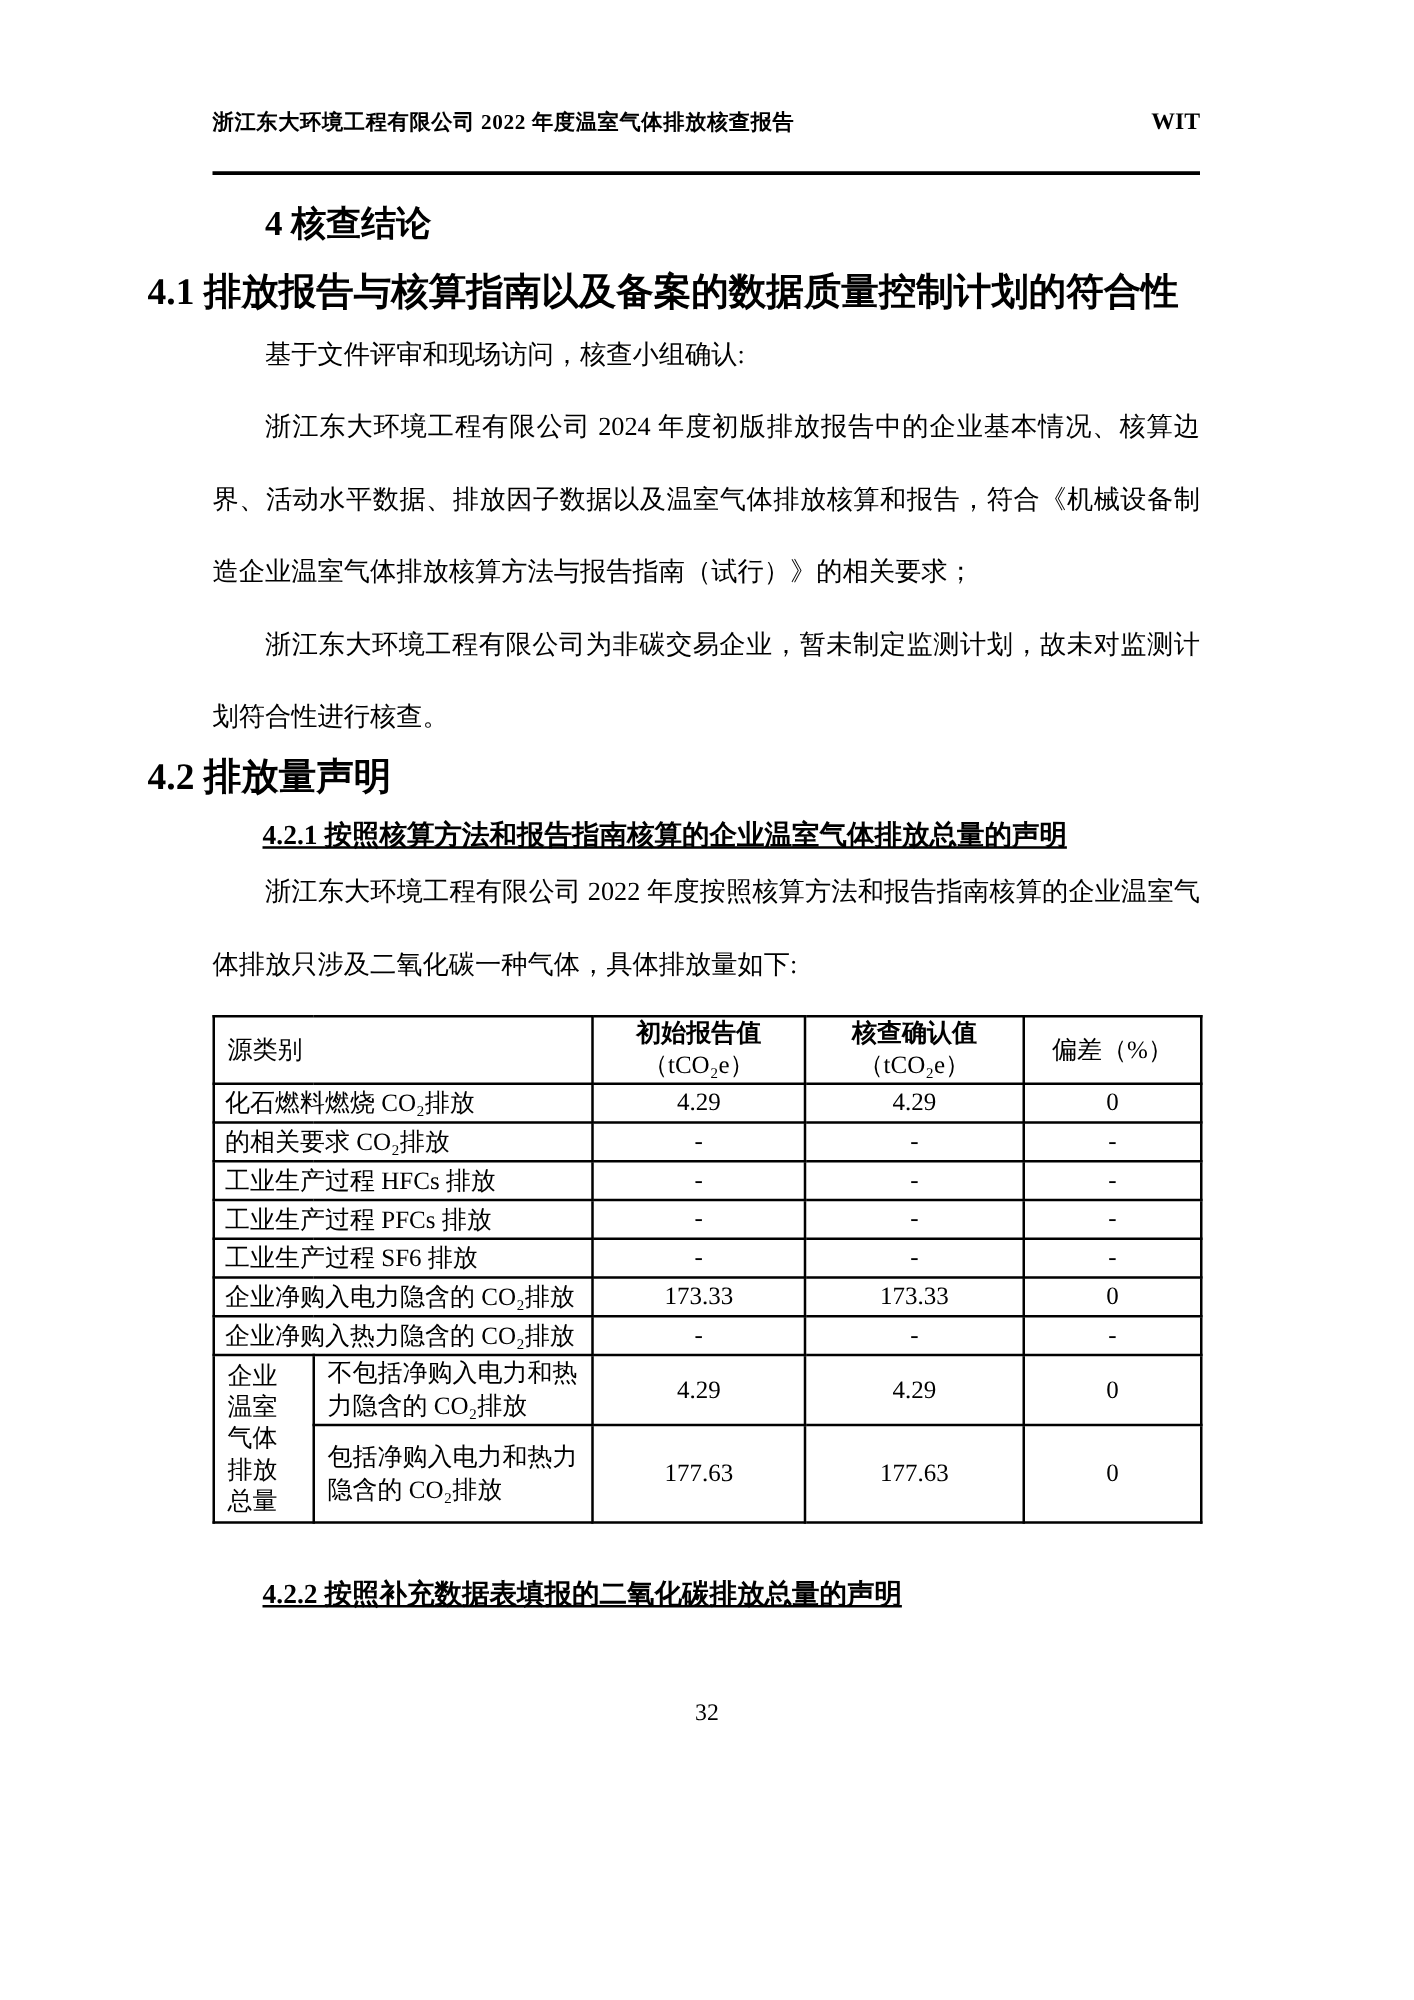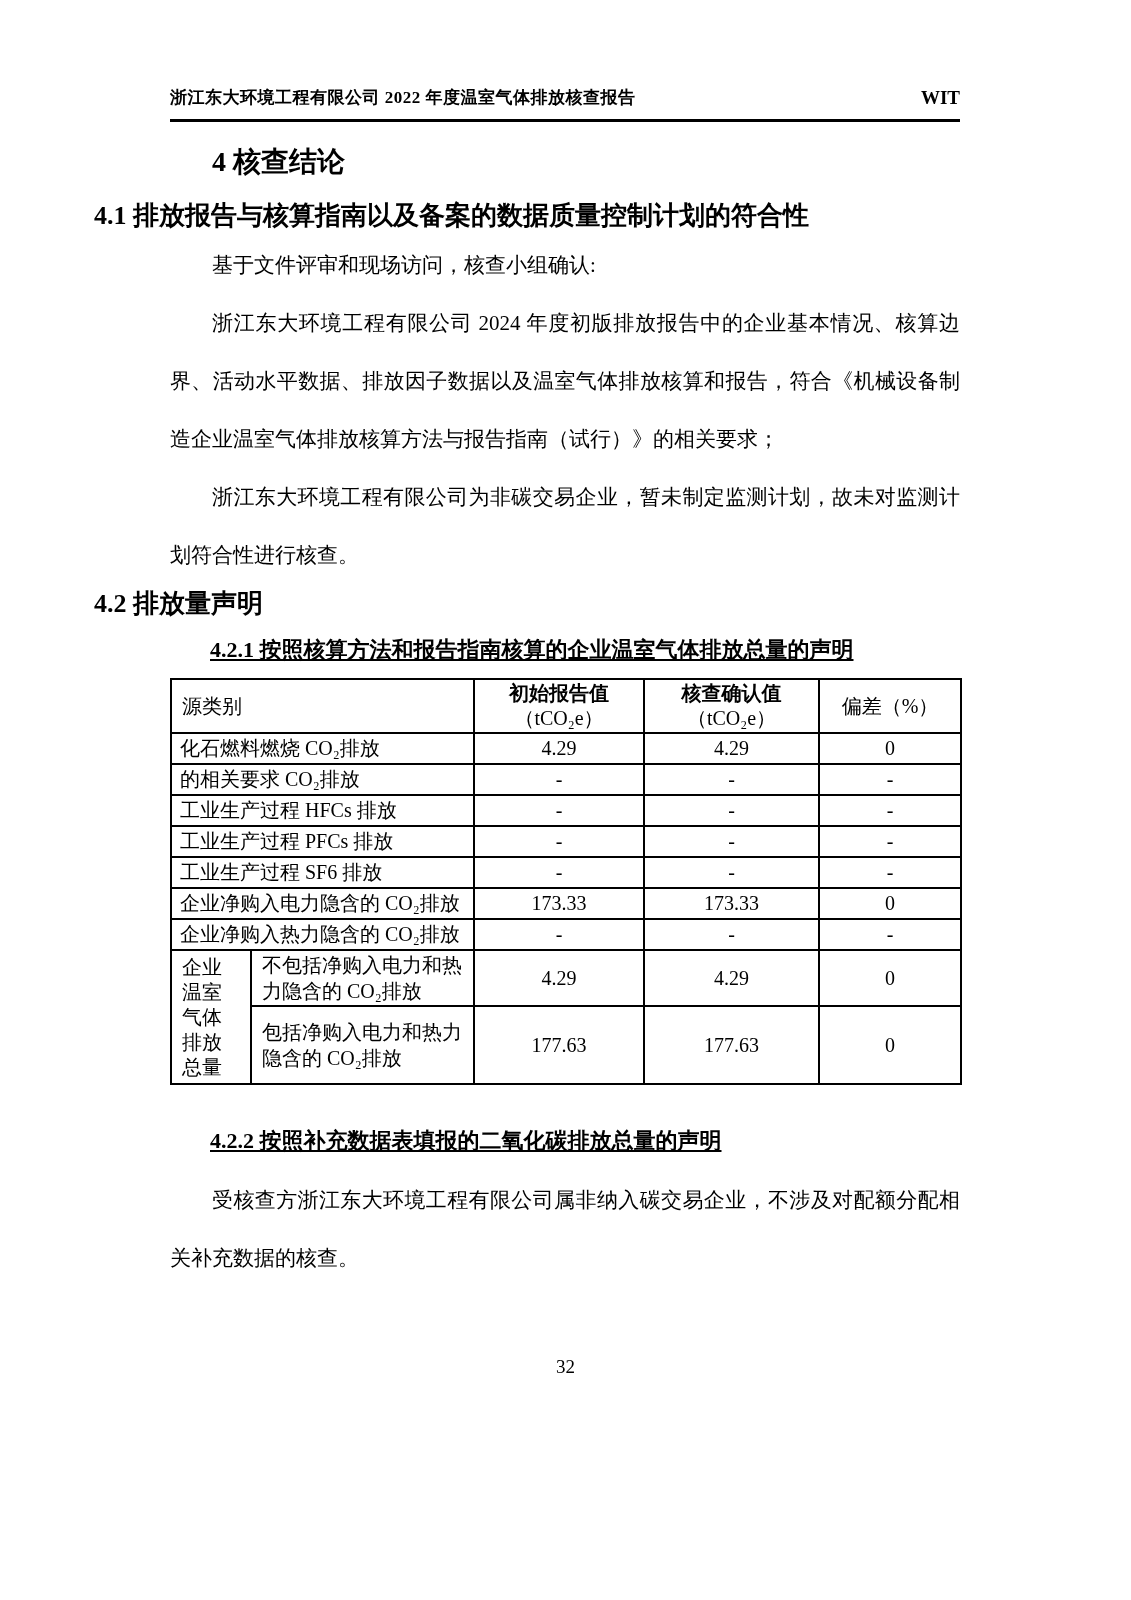--- a/index.html
+++ b/index.html
@@ -6,34 +6,34 @@
   html, body { margin: 0; padding: 0; background: #e8e8e8; }
   .page {
     width: 1131px; height: 1600px; margin: 0 auto;
     background: #ffffff; color: #000;
     font-family: "Liberation Serif", "DejaVu Serif", serif;
     overflow: hidden; position: relative;
   }
   
   .page-header {
     margin: 86px 171px 0 170px;
-    padding-bottom: 10px;
+    padding-bottom: 28px;
     border-bottom: 3px solid #000;
     display: flex; justify-content: space-between; align-items: flex-end;
   }
   .page-header .hleft { font-size: 17px; font-weight: bold; letter-spacing: 0.5px; }
   .page-header .hright { font-size: 19px; font-weight: bold; }
 
   .doc-title {
     margin: 22px 171px 0 212px;
     font-size: 28px; font-weight: bold; line-height: 36px;
   }
   .h-major {
-    margin: 16px 171px 0 94px;
-    font-size: 26px; font-weight: bold; line-height: 40px;
+    margin: 16px 171px 0 118px;
+    font-size: 30px; font-weight: bold; line-height: 40px;
   }
   .h-major.h42 { margin-top: 0; }
   .h-minor {
     margin: 10px 171px 0 210px;
     font-size: 22px; font-weight: bold; line-height: 32px; text-decoration: underline;
   }
   .para {
     margin: 0 171px 0 170px;
     font-size: 21px; line-height: 58px;
     text-indent: 2em; text-align: justify;
@@ -91,20 +91,21 @@
 
   <div class="h-major">4.1 排放报告与核算指南以及备案的数据质量控制计划的符合性</div>
 
   <p class="para">基于文件评审和现场访问，核查小组确认:</p>
   <p class="para">浙江东大环境工程有限公司 2024 年度初版排放报告中的企业基本情况、核算边界、活动水平数据、排放因子数据以及温室气体排放核算和报告，符合《机械设备制造企业温室气体排放核算方法与报告指南（试行）》的相关要求；</p>
   <p class="para">浙江东大环境工程有限公司为非碳交易企业，暂未制定监测计划，故未对监测计划符合性进行核查。</p>
 
   <div class="h-major h42">4.2 排放量声明</div>
 
   <div class="h-minor">4.2.1 按照核算方法和报告指南核算的企业温室气体排放总量的声明</div>
+  <p class="para">浙江东大环境工程有限公司 2022 年度按照核算方法和报告指南核算的企业温室气体排放只涉及二氧化碳一种气体，具体排放量如下:</p>
 
   <table class="emis">
     <colgroup>
       <col style="width:80px">
         <col style="width:223px">
         <col style="width:170px">
         <col style="width:175px">
         <col style="width:142px">
     </colgroup>
     <tbody>
@@ -182,17 +183,16 @@
     <tr class="grow2">
       <td class="lbl2">包括净购入电力和热力隐含的 CO₂排放</td>
       <td class="val">177.63</td>
       <td class="val">177.63</td>
       <td class="val">0</td>
     </tr>
   </tbody>
     </table>
 
   <div class="h-minor h422">4.2.2 按照补充数据表填报的二氧化碳排放总量的声明</div>
-  <p class="para p422">受核查方浙江东大环境工程有限公司属非纳入碳交易企业，不涉及对配额分配相关补充数据的核查。</p>
 
   <div class="page-num">32</div>
 
 </div>
 
 </body></html>

